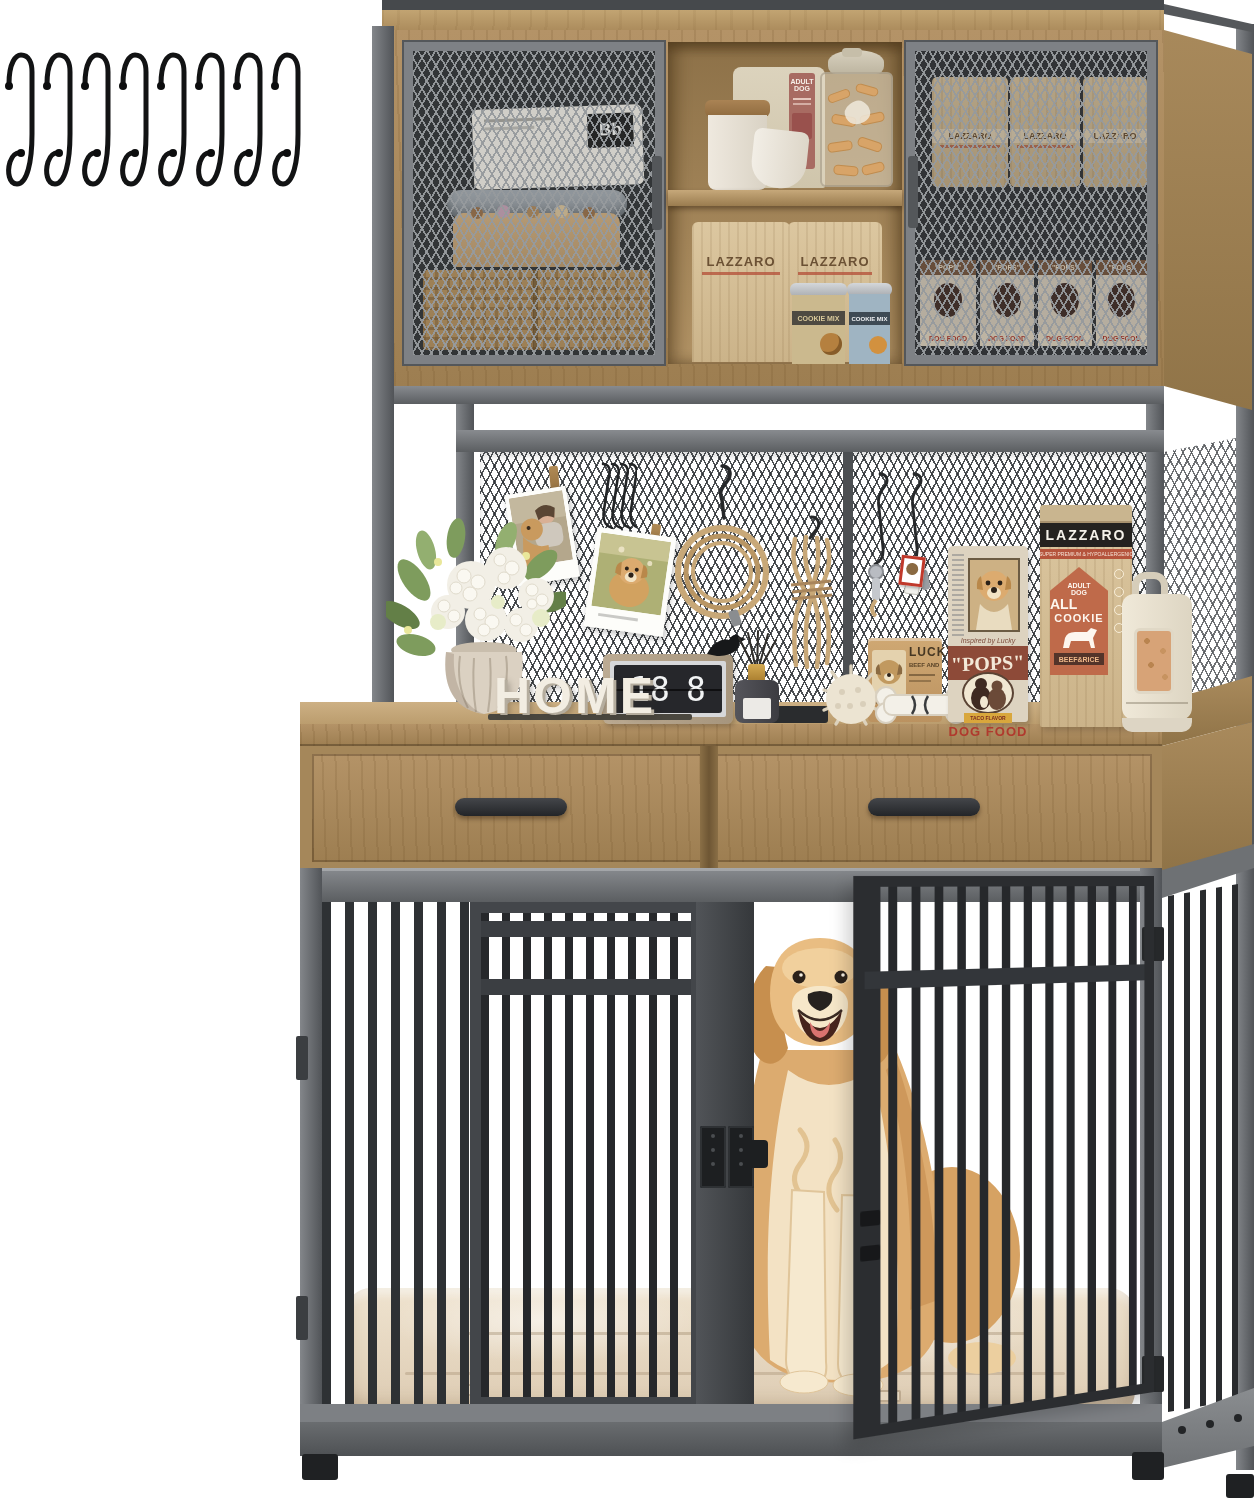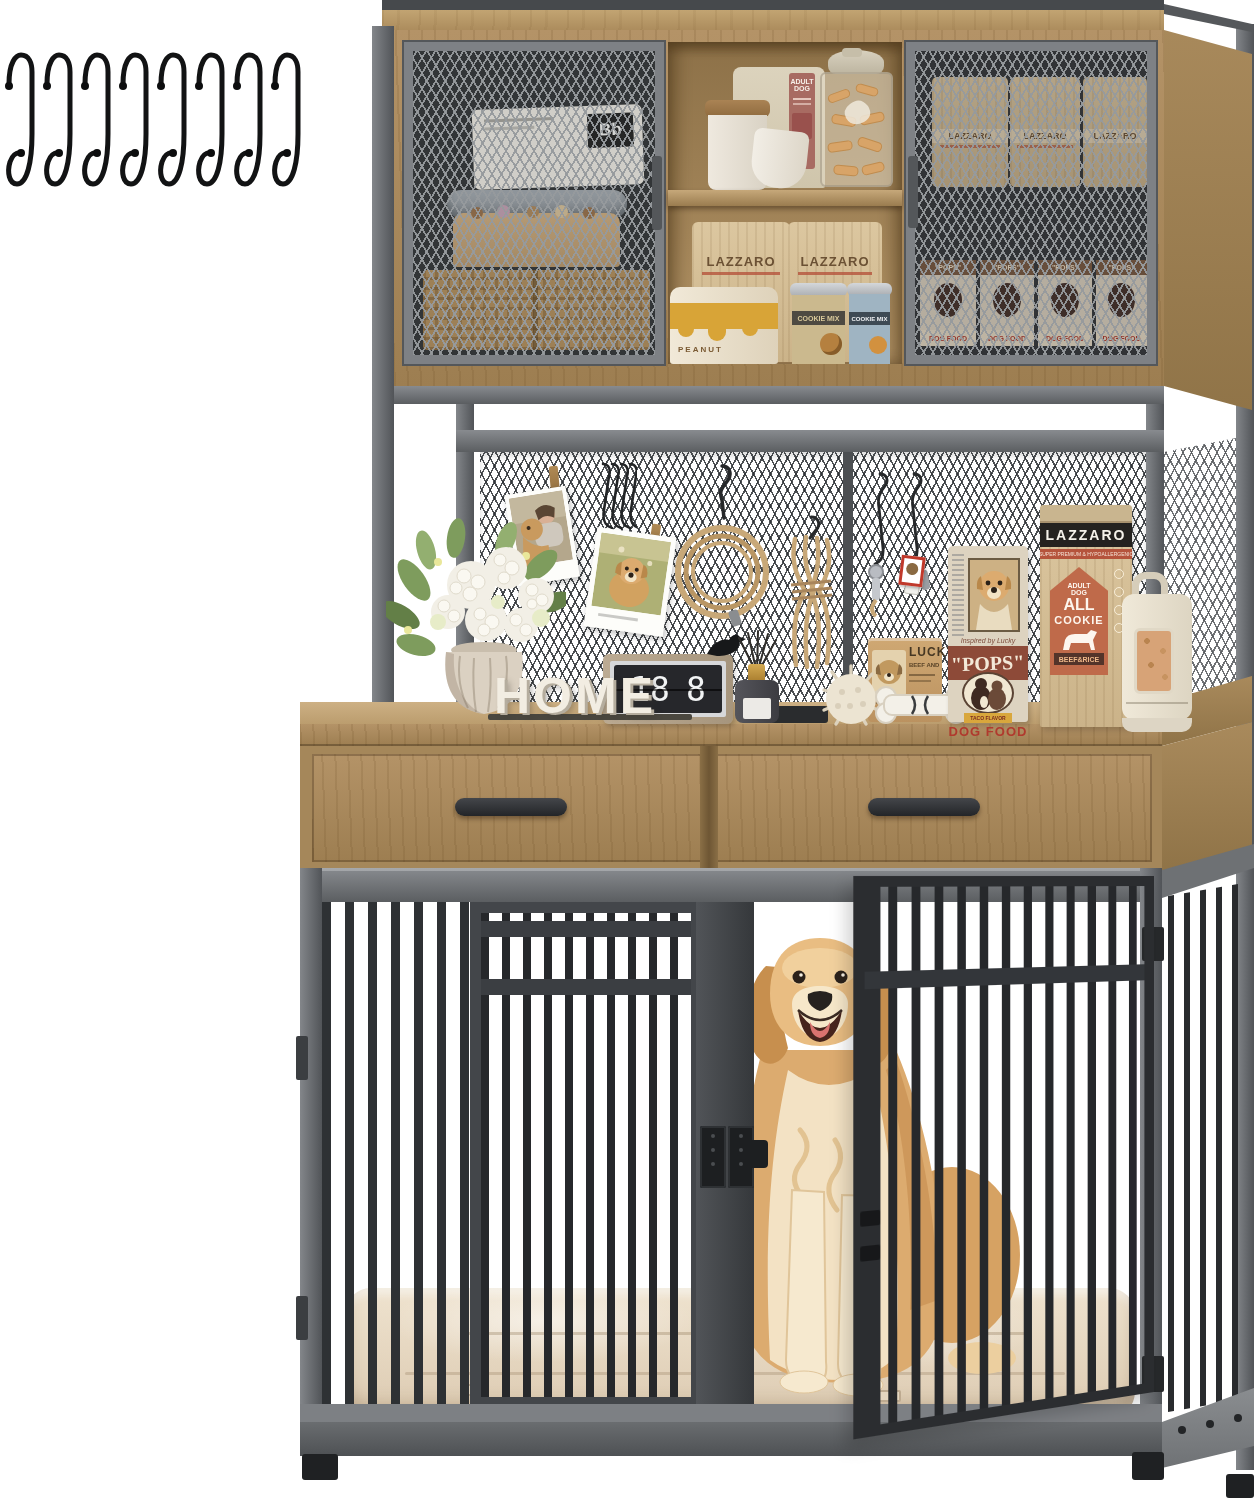--- a/index.html
+++ b/index.html
@@ -118,27 +118,20 @@
 
     <div class="abs" style="left:0;top:148px;width:234px;height:16px;background:linear-gradient(180deg,#c6a87a,#9a7c4f);box-shadow:0 3px 5px rgba(40,25,8,.45)"></div>
 
     <div class="abs kraftbag" style="left:24px;top:180px;width:98px;height:140px;border-radius:6px 6px 0 0">
       <div class="ct" style="position:absolute;left:0;top:31px;width:98px;height:16px;color:#6b5134;font-weight:bold;font-size:13px;letter-spacing:1px">LAZZARO</div>
       <div class="abs" style="left:10px;top:50px;width:78px;height:3px;background:rgba(181,84,60,.8)"></div>
     </div>
     <div class="abs kraftbag" style="left:120px;top:180px;width:94px;height:140px;border-radius:6px 6px 0 0">
       <div class="ct" style="position:absolute;left:0;top:31px;width:94px;height:16px;color:#6b5134;font-weight:bold;font-size:13px;letter-spacing:1px">LAZZARO</div>
       <div class="abs" style="left:10px;top:50px;width:74px;height:3px;background:rgba(181,84,60,.8)"></div>
-    </div>
-    <div class="abs" style="left:2px;top:245px;width:108px;height:77px;background:linear-gradient(90deg,#f1e9d8,#ded2ba);border-radius:10px 10px 3px 3px">
-      <div class="abs" style="left:0;top:16px;width:108px;height:26px;background:#d8a437"></div>
-      <div class="abs" style="left:8px;top:38px;width:16px;height:12px;background:#d8a437;border-radius:0 0 8px 8px"></div>
-      <div class="abs" style="left:38px;top:38px;width:18px;height:16px;background:#d8a437;border-radius:0 0 9px 9px"></div>
-      <div class="abs" style="left:72px;top:38px;width:16px;height:11px;background:#d8a437;border-radius:0 0 8px 8px"></div>
-      <div style="position:absolute;left:8px;top:58px;color:#7a5a33;font-size:8px;font-weight:bold;letter-spacing:2px">PEANUT</div>
     </div>
     <div class="abs" style="left:122px;top:241px;width:57px;height:81px">
       <div class="abs" style="left:0;top:0;width:57px;height:14px;background:linear-gradient(180deg,#d4d7da,#a9acb0);border-radius:6px"></div>
       <div class="abs" style="left:2px;top:12px;width:53px;height:69px;background:#cbb98e">
         <div class="ct" style="position:absolute;left:0;top:16px;width:53px;height:14px;background:#4e4a42;color:#d8c89a;font-size:7px;font-weight:bold">COOKIE MIX</div>
         <div class="abs" style="left:28px;top:38px;width:22px;height:22px;border-radius:50%;background:#b5803f;box-shadow:inset -3px -3px 0 rgba(90,55,20,.5)"></div>
       </div>
     </div>
     <div class="abs" style="left:179px;top:241px;width:45px;height:81px">
       <div class="abs" style="left:0;top:0;width:45px;height:13px;background:linear-gradient(180deg,#d4d7da,#a9acb0);border-radius:6px"></div>
@@ -476,21 +469,21 @@
     <div class="abs" style="left:0;top:0;width:92px;height:18px;background:#c9b58f;border-bottom:2px solid rgba(120,95,60,.4);border-radius:4px 4px 0 0"></div>
     <div class="ct" style="position:absolute;left:0;top:18px;width:92px;height:24px;background:#24221f">
       <span style="color:#f5f2ea;font-weight:bold;font-size:14px;letter-spacing:2px">LAZZARO</span>
     </div>
     <div class="ct" style="position:absolute;left:0;top:44px;width:92px;height:10px;background:#b5543c;overflow:hidden">
       <span style="color:#f6e3d6;font-size:5px;white-space:nowrap">SUPER PREMIUM &amp; HYPOALLERGENIC</span>
     </div>
     <div class="abs" style="left:10px;top:62px;width:58px;height:108px;background:#bf6a4a;clip-path:polygon(50% 0,100% 22%,100% 100%,0 100%,0 22%)">
       <div style="text-align:center;margin-top:15px;font-size:7px;font-weight:bold;color:#fdf6ee">ADULT</div>
       <div style="text-align:center;font-size:7px;font-weight:bold;color:#fdf6ee">DOG</div>
-      <div style="text-align:center;font-size:16px;font-weight:bold;color:#fdf6ee">ALL</div>
+      <div style="text-align:left;font-size:14px;font-weight:bold;color:#fdf6ee">ALL</div>
       <div style="text-align:center;font-size:11px;font-weight:bold;color:#fdf6ee;letter-spacing:1px">COOKIE</div>
       <svg width="44" height="24" viewBox="0 0 44 24" style="display:block;margin:2px auto 0">
         <path d="M6 22 L8 12 Q10 6 18 6 L30 6 L34 2 L40 4 L38 8 L36 12 L38 22 L34 22 L32 15 L14 15 L12 22 Z" fill="#fdf6ee"></path>
       </svg>
       <div class="ct" style="position:absolute;left:4px;top:86px;width:50px;height:12px;background:#53342a">
         <span style="font-size:7px;font-weight:bold;color:#f0b98a">BEEF&amp;RICE</span>
       </div>
     </div>
     <div class="abs" style="left:74px;top:64px;width:12px;height:90px">
       <div style="width:10px;height:10px;border:1px solid rgba(255,248,230,.8);border-radius:50%;margin-bottom:8px"></div>

